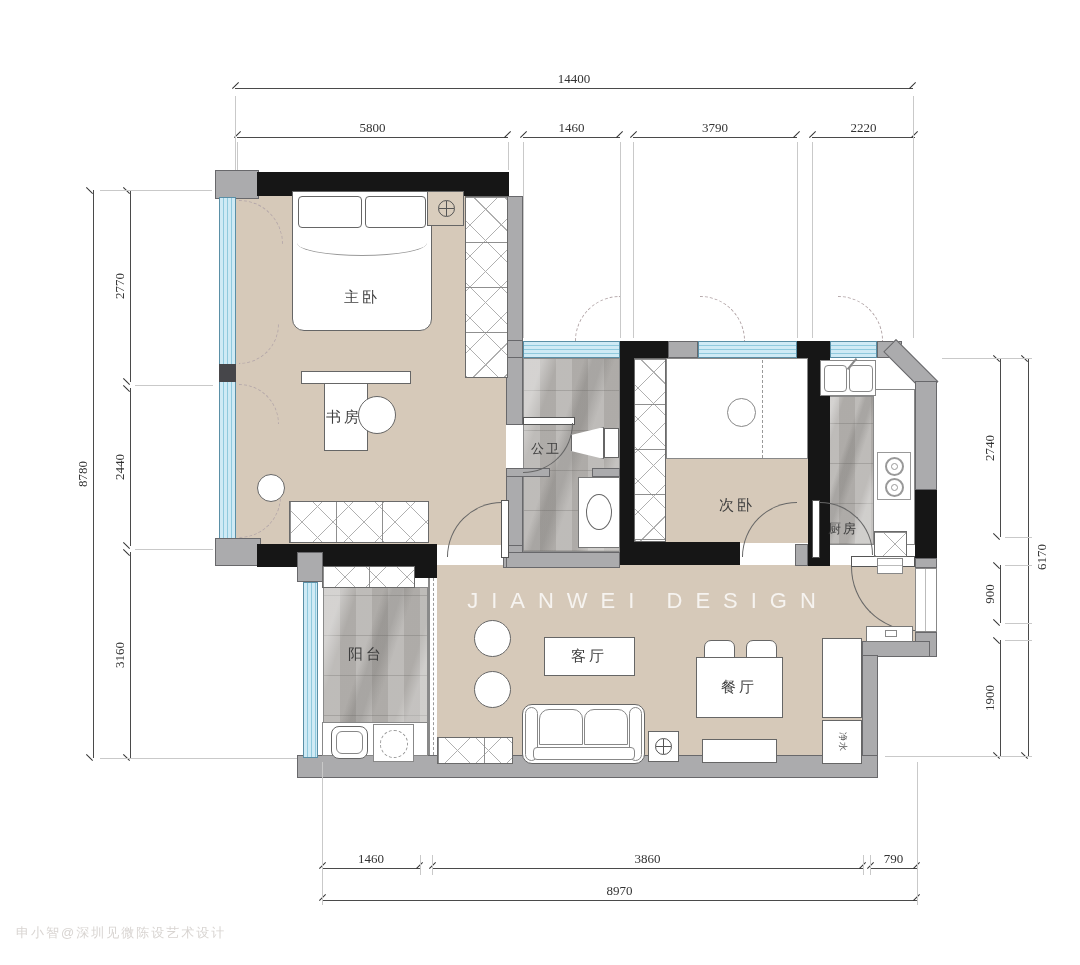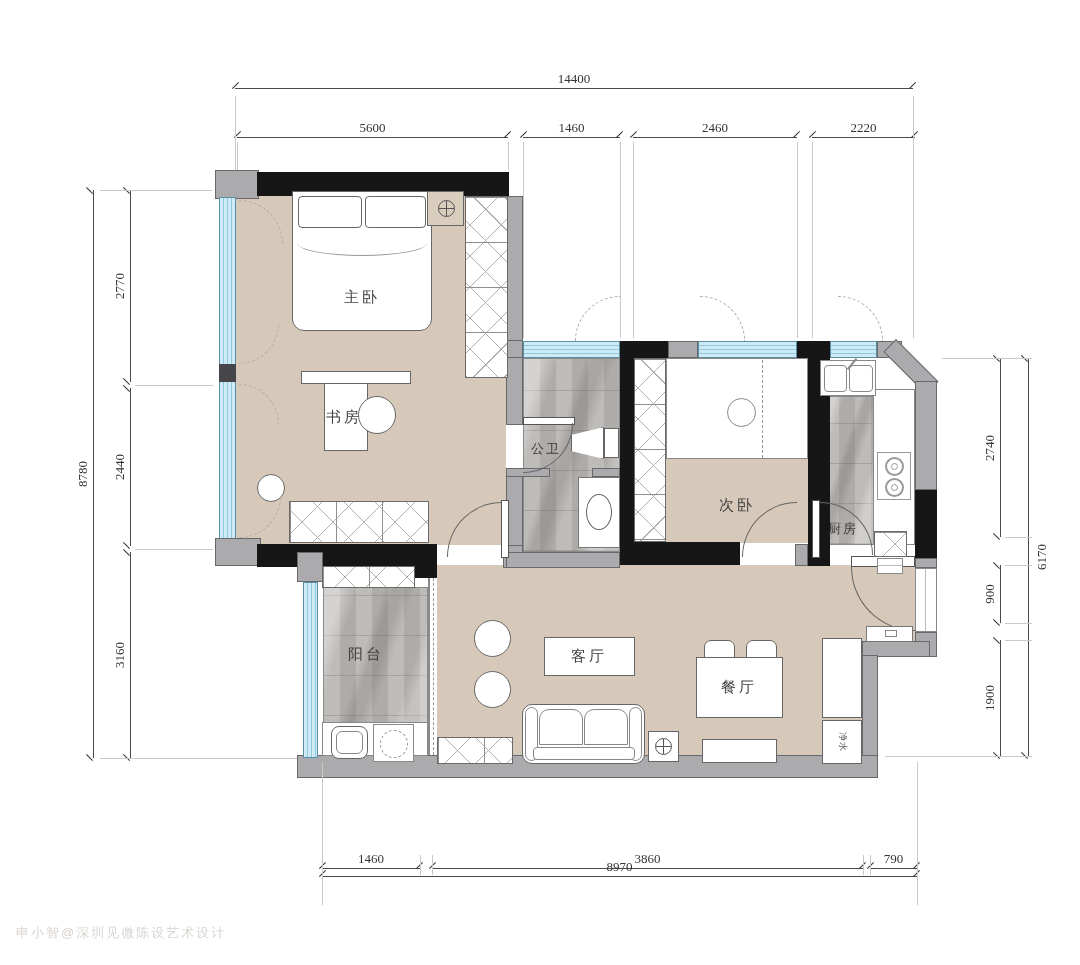--- a/index.html
+++ b/index.html
@@ -198,33 +198,34 @@
   <div class="rlabel" style="left:362px;top:297px">主卧</div>
   <div class="rlabel" style="left:344px;top:417px">书房</div>
   <div class="rlabel" style="left:546px;top:449px;font-size:13px;letter-spacing:2px">公卫</div>
   <div class="rlabel" style="left:737px;top:505px">次卧</div>
   <div class="rlabel" style="left:843px;top:529px;font-size:13px;letter-spacing:2px">厨房</div>
   <div class="rlabel" style="left:366px;top:654px">阳台</div>
   <div class="rlabel" style="left:589px;top:656px">客厅</div>
   <div class="rlabel" style="left:739px;top:687px">餐厅</div>
   <div class="vlabel" style="left:842px;top:742px">净水</div>
 
+  <div class="wm">JIANWEI DESIGN</div>
   <div class="credit">申小智@深圳见微陈设艺术设计</div>
 
   <div class="dimh" style="left:235px;top:88px;width:678px">
       <span>14400</span>
     </div>
   <div class="dimh" style="left:237px;top:137px;width:271px">
-      <span>5600</span>
+      <span>5800</span>
     </div>
   <div class="dimh" style="left:523px;top:137px;width:97px">
       <span>1460</span>
     </div>
   <div class="dimh" style="left:633px;top:137px;width:164px">
-      <span>2460</span>
+      <span>3790</span>
     </div>
   <div class="dimh" style="left:812px;top:137px;width:103px">
       <span>2220</span>
     </div>
 
   <div class="dimv" style="left:93px;top:190px;height:568px">
       <span>8780</span>
     </div>
   <div class="dimv" style="left:130px;top:190px;height:192px">
       <span>2770</span>
@@ -251,21 +252,21 @@
 
   <div class="dimh" style="left:322px;top:868px;width:98px">
       <span>1460</span>
     </div>
   <div class="dimh" style="left:432px;top:868px;width:431px">
       <span>3860</span>
     </div>
   <div class="dimh" style="left:870px;top:868px;width:47px">
       <span>790</span>
     </div>
-  <div class="dimh" style="left:322px;top:876px;width:595px">
+  <div class="dimh" style="left:322px;top:900px;width:595px">
       <span>8970</span>
     </div>
 
   <div class="extv" style="left:235px;top:96px;height:74px"></div>
   <div class="extv" style="left:913px;top:96px;height:242px"></div>
   <div class="extv" style="left:237px;top:142px;height:28px"></div>
   <div class="extv" style="left:508px;top:142px;height:28px"></div>
   <div class="extv" style="left:523px;top:142px;height:196px"></div>
   <div class="extv" style="left:620px;top:142px;height:196px"></div>
   <div class="extv" style="left:633px;top:142px;height:196px"></div>

